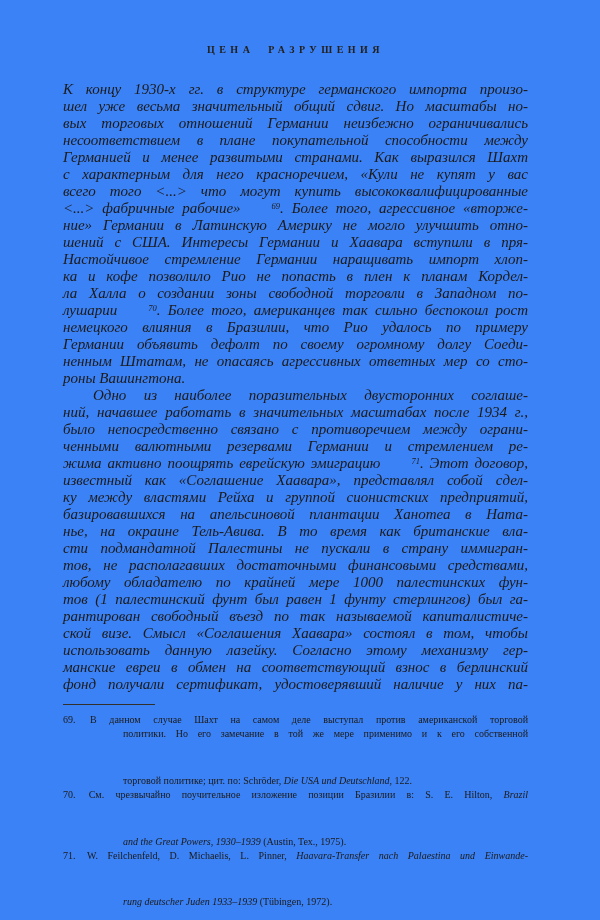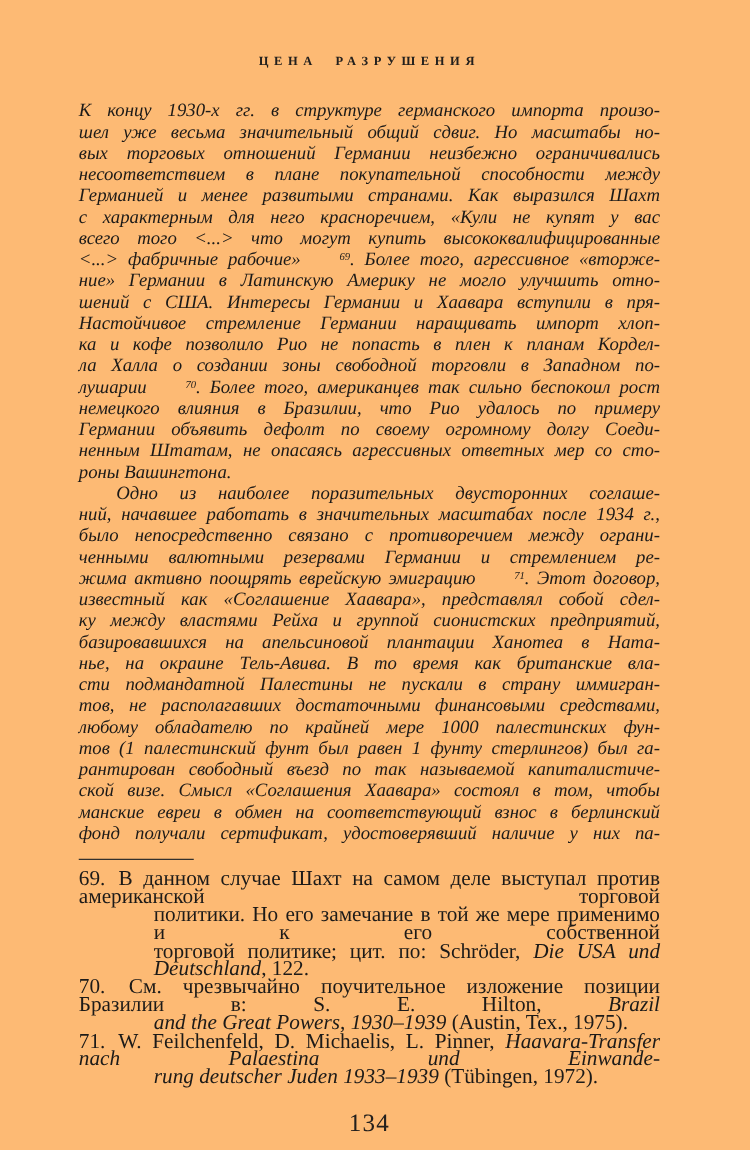--- a/index.html
+++ b/index.html
@@ -59,48 +59,49 @@
     padding-left: 31px;
   }
   .footnote-separator {
     width: 92px;
     height: 0;
     border-top: 1px solid #33302c;
     margin-top: 11px;
   }
   .footnotes {
     margin-top: 8px;
-    font-size: 17px;
+    font-size: 10px;
     line-height: 14.4px;
   }
   .fn-line {
     text-align: justify;
     text-align-last: justify;
   }
   .fn-line.cont {
     padding-left: 60px;
   }
   .fn-line.flush {
     text-align-last: left;
+    margin-top: 32px;
   }
   .fn-num {
     padding-right: 2px;
   }
   .page-number {
     margin-top: 19px;
     text-align: center;
     font-size: 20px;
     letter-spacing: 1px;
     color: #23201d;
   }
 </style>
 </head>
 <body>
 
-<div class="page" style="background: #fdba74; color: rgb(28, 26, 24);">
+<div class="page" style="background: #3b82f6; color: rgb(28, 26, 24);">
   <div class="content">
     <div class="running-head">ЦЕНА РАЗРУШЕНИЯ</div>
 
     <div class="body-text">
         <div class="paragraph">
           <div class="line">К концу 1930-х гг. в структуре германского импорта произо-</div>
           <div class="line">шел уже весьма значительный общий сдвиг. Но масштабы но-</div>
           <div class="line">вых торговых отношений Германии неизбежно ограничивались</div>
           <div class="line">несоответствием в плане покупательной способности между</div>
           <div class="line">Германией и менее развитыми странами. Как выразился Шахт</div>
@@ -127,20 +128,21 @@
           <div class="line">известный как «Соглашение Хаавара», представлял собой сдел-</div>
           <div class="line">ку между властями Рейха и группой сионистских предприятий,</div>
           <div class="line">базировавшихся на апельсиновой плантации Ханотеа в Ната-</div>
           <div class="line">нье, на окраине Тель-Авива. В то время как британские вла-</div>
           <div class="line">сти подмандатной Палестины не пускали в страну иммигран-</div>
           <div class="line">тов, не располагавших достаточными финансовыми средствами,</div>
           <div class="line">любому обладателю по крайней мере 1000 палестинских фун-</div>
           <div class="line">тов (1 палестинский фунт был равен 1 фунту стерлингов) был га-</div>
           <div class="line">рантирован свободный въезд по так называемой капиталистиче-</div>
           <div class="line">ской визе. Смысл «Соглашения Хаавара» состоял в том, чтобы</div>
+          <div class="line">использовать данную лазейку. Согласно этому механизму гер-</div>
           <div class="line">манские евреи в обмен на соответствующий взнос в берлинский</div>
           <div class="line">фонд получали сертификат, удостоверявший наличие у них па-</div>
         </div>
       </div>
 
     <div class="footnote-separator"></div>
 
     <div class="footnotes">
         <div class="fn-line"><span class="fn-num">69.</span> В данном случае Шахт на самом деле выступал против американской торговой</div>
         <div class="fn-line cont">политики. Но его замечание в той же мере применимо и к его собственной</div>

